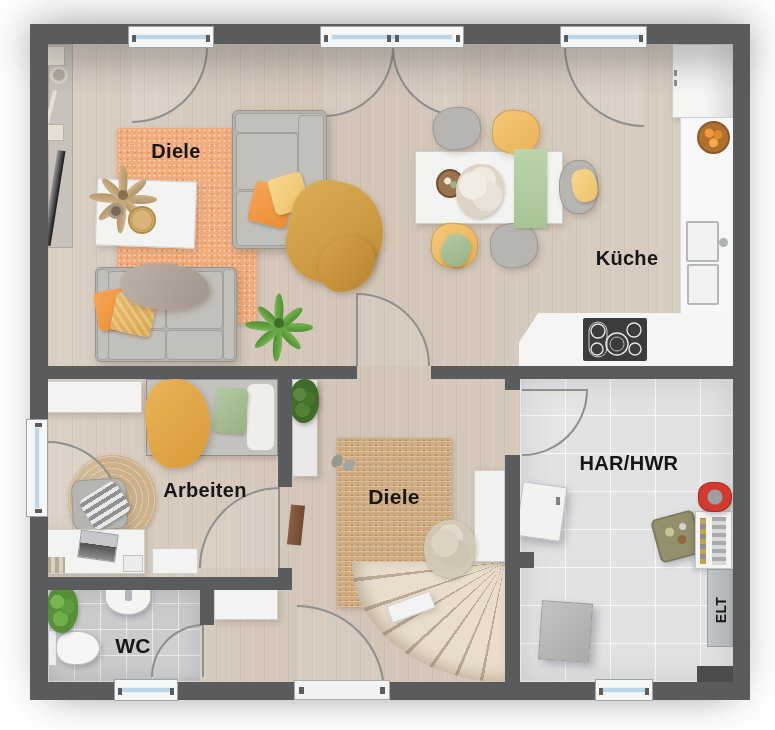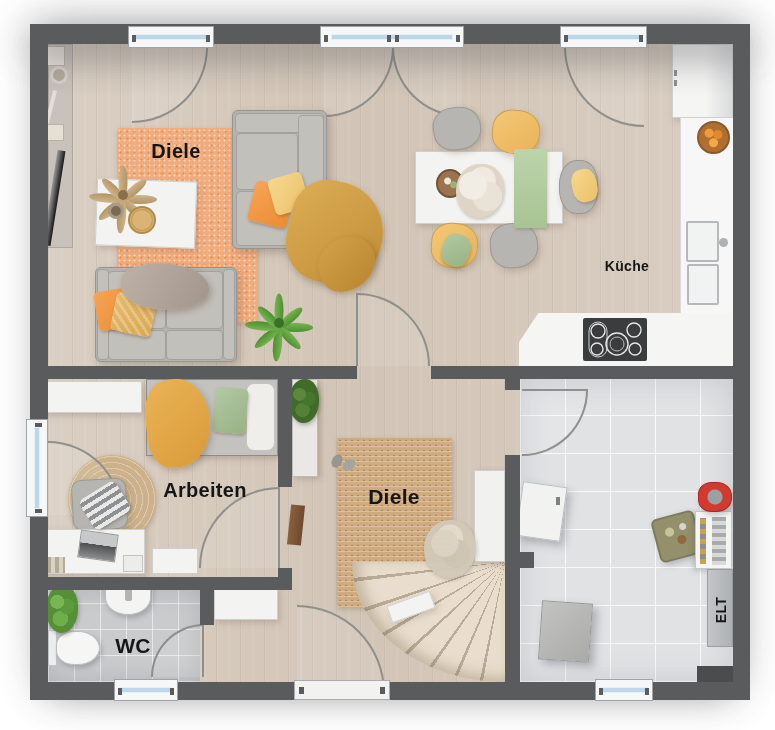--- a/index.html
+++ b/index.html
@@ -313,18 +313,19 @@
     <div class="glass"></div>
       <div class="cap" style="left:3px;"></div>
       <div class="cap" style="right:3px;"></div>
   </div>
   <div style="left:294px;top:680px;width:96px;height:20px;background:#f2f2f1;border:1px solid #a9acae;z-index:6;">
     <div style="left:4px;top:6px;width:5px;height:7px;background:#595b5d;"></div>
     <div style="right:4px;top:6px;width:5px;height:7px;background:#595b5d;"></div>
   </div>
 
   <span class="label" style="left:120px;top:140px;width:112px;font-size:20px;">Diele</span>
-  <span class="label" style="left:577px;top:258px;width:100px;font-size:14px;">Küche</span>
+  <span class="label" style="left:577px;top:247px;width:100px;font-size:20px;">Küche</span>
   <span class="label" style="left:344px;top:485px;width:100px;font-size:21px;">Diele</span>
   <span class="label" style="left:145px;top:479px;width:120px;font-size:20px;">Arbeiten</span>
   <span class="label" style="left:93px;top:634px;width:80px;font-size:21px;">WC</span>
+  <span class="label" style="left:559px;top:452px;width:140px;font-size:20px;">HAR/HWR</span>
 
 </div>
 
 </body></html>

